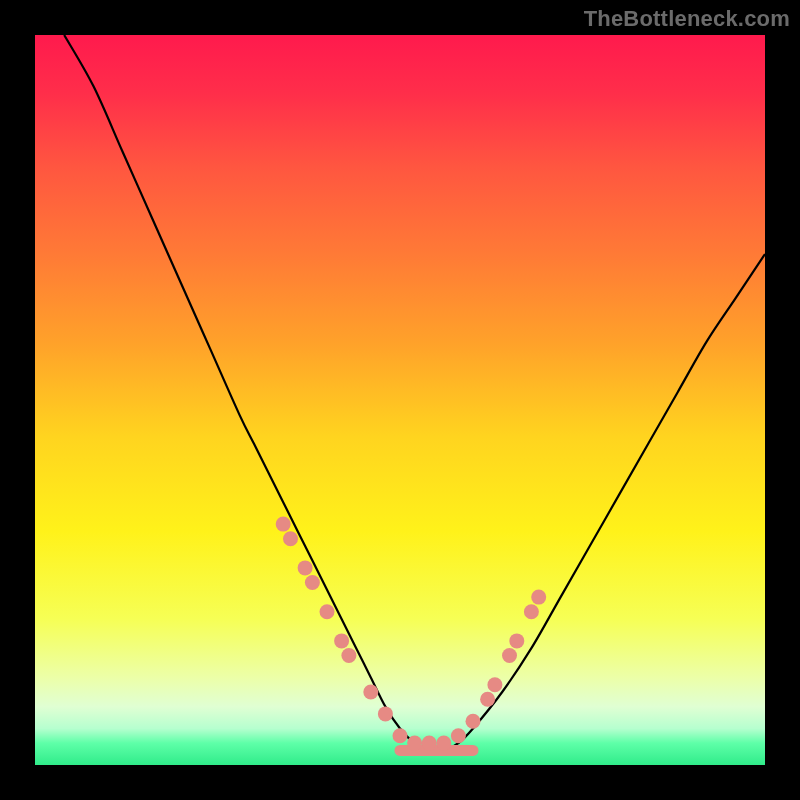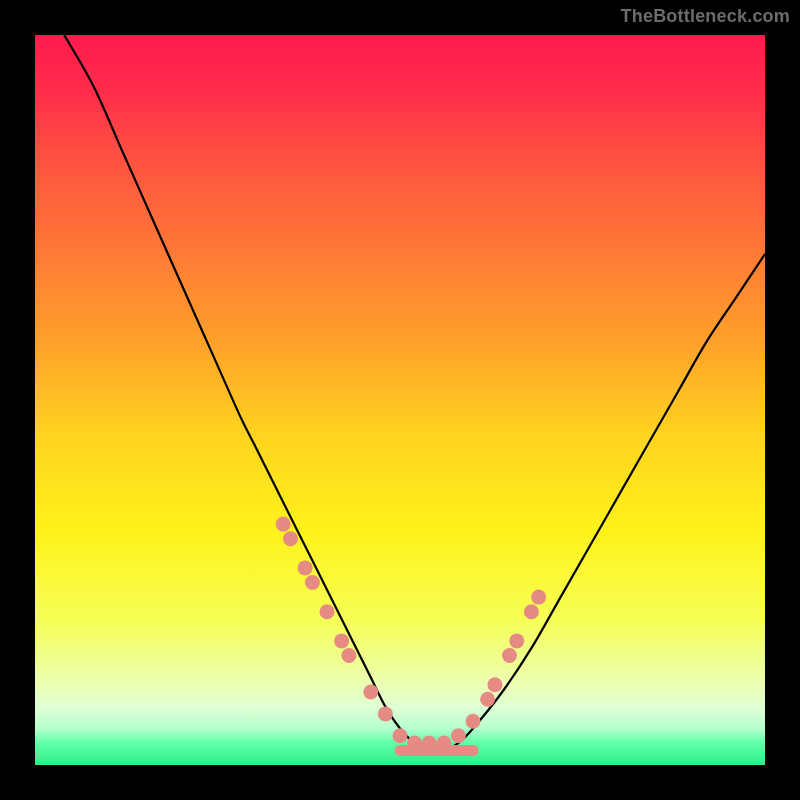--- a/index.html
+++ b/index.html
@@ -24,21 +24,21 @@
   .svg-overlay {
     position: absolute;
     left: 0; top: 0; width: 100%; height: 100%;
     pointer-events: none;
   }
   .watermark {
     position: absolute;
     top: 6px;
     right: 10px;
     font-family: Arial, Helvetica, sans-serif;
-    font-size: 18px;
+    font-size: 22px;
     font-weight: 600;
     color: #6b6b6b;
     letter-spacing: 0.2px;
   }
 </style>
 </head>
 <body>
 
 <div class="frame">
 

